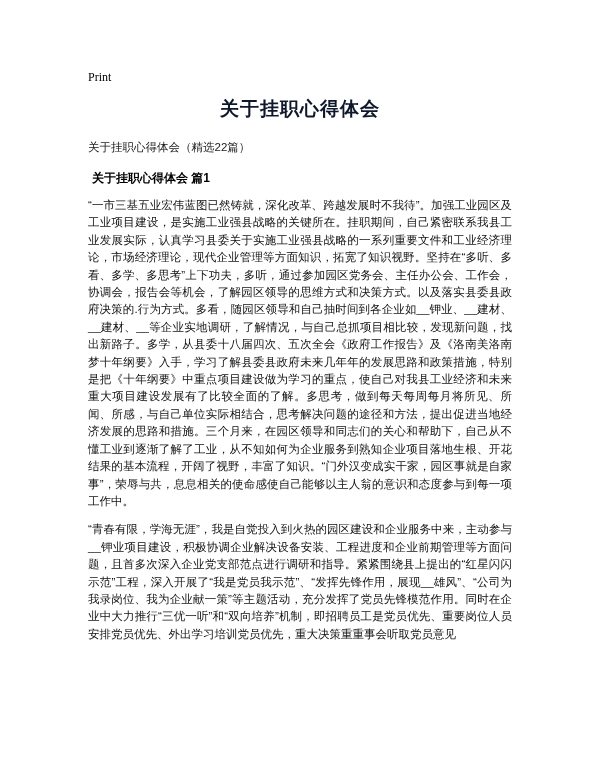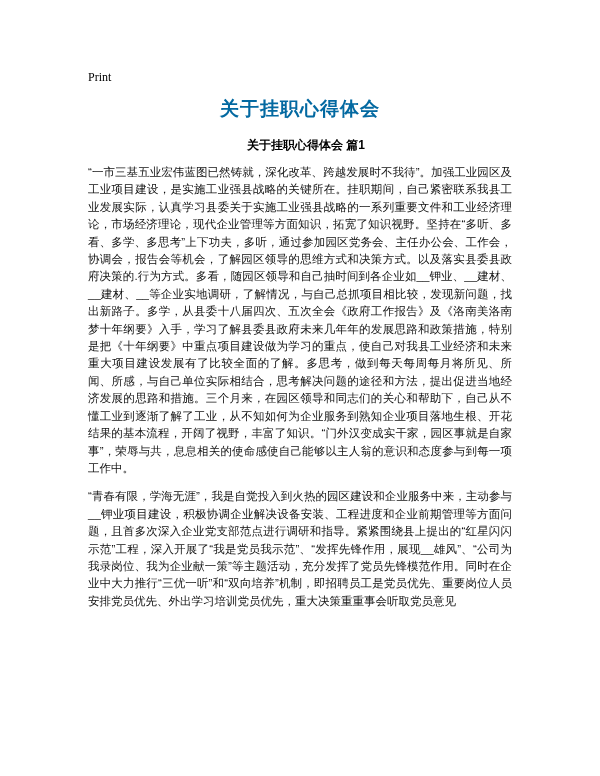--- a/index.html
+++ b/index.html
@@ -32,37 +32,36 @@
     line-height: 14px;
   }
   .doc-title {
     margin: 0;
     padding-top: 96px;
     text-align: center;
     font-family: "Liberation Sans", sans-serif;
     font-weight: bold;
     font-size: 19px;
     letter-spacing: 1px;
-    color: #0369a1;
+    color: #0f172a;
   }
   .subtitle {
     margin: 17px 0 0 0;
     font-family: "Liberation Sans", sans-serif;
     font-size: 11.5px;
     color: #1a1a1a;
     line-height: 16px;
   }
   .section-heading {
-    margin: 15px 0 0 12px;
+    margin: 15px 0 0 4px;
     font-family: "Liberation Sans", sans-serif;
     font-weight: bold;
     font-size: 12px;
     color: #000000;
     line-height: 16px;
-    text-align: center;
   }
   .para {
     margin: 11px 0 0 0;
     font-family: "Liberation Sans", sans-serif;
     font-size: 11.5px;
     line-height: 17.4px;
     color: #111111;
     text-align: justify;
     text-justify: inter-character;
     word-break: break-all;
@@ -70,19 +69,20 @@
 </style>
 </head>
 <body>
 
 <div class="page">
 
   <a class="print-link" href="#">Print</a>
 
   <h1 class="doc-title">关于挂职心得体会</h1>
 
+  <div class="subtitle">关于挂职心得体会（精选22篇）</div>
 
   <div class="section-heading">关于挂职心得体会 篇1</div>
 
   <p class="para">“一市三基五业宏伟蓝图已然铸就，深化改革、跨越发展时不我待”。加强工业园区及工业项目建设，是实施工业强县战略的关键所在。挂职期间，自己紧密联系我县工业发展实际，认真学习县委关于实施工业强县战略的一系列重要文件和工业经济理论，市场经济理论，现代企业管理等方面知识，拓宽了知识视野。坚持在“多听、多看、多学、多思考”上下功夫，多听，通过参加园区党务会、主任办公会、工作会，协调会，报告会等机会，了解园区领导的思维方式和决策方式。以及落实县委县政府决策的.行为方式。多看，随园区领导和自己抽时间到各企业如__钾业、__建材、__建材、__等企业实地调研，了解情况，与自己总抓项目相比较，发现新问题，找出新路子。多学，从县委十八届四次、五次全会《政府工作报告》及《洛南美洛南梦十年纲要》入手，学习了解县委县政府未来几年年的发展思路和政策措施，特别是把《十年纲要》中重点项目建设做为学习的重点，使自己对我县工业经济和未来重大项目建设发展有了比较全面的了解。多思考，做到每天每周每月将所见、所闻、所感，与自己单位实际相结合，思考解决问题的途径和方法，提出促进当地经济发展的思路和措施。三个月来，在园区领导和同志们的关心和帮助下，自己从不懂工业到逐渐了解了工业，从不知如何为企业服务到熟知企业项目落地生根、开花结果的基本流程，开阔了视野，丰富了知识。“门外汉变成实干家，园区事就是自家事”，荣辱与共，息息相关的使命感使自己能够以主人翁的意识和态度参与到每一项工作中。</p>
   <p class="para">“青春有限，学海无涯”，我是自觉投入到火热的园区建设和企业服务中来，主动参与__钾业项目建设，积极协调企业解决设备安装、工程进度和企业前期管理等方面问题，且首多次深入企业党支部范点进行调研和指导。紧紧围绕县上提出的“红星闪闪示范”工程，深入开展了“我是党员我示范”、“发挥先锋作用，展现__雄风”、“公司为我录岗位、我为企业献一策”等主题活动，充分发挥了党员先锋模范作用。同时在企业中大力推行“三优一听”和“双向培养”机制，即招聘员工是党员优先、重要岗位人员安排党员优先、外出学习培训党员优先，重大决策重重事会听取党员意见</p>
 
 </div>
 
 </body></html>

